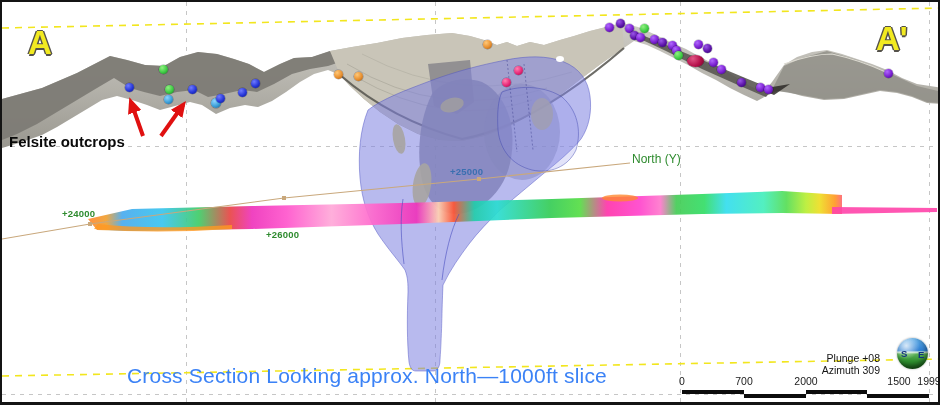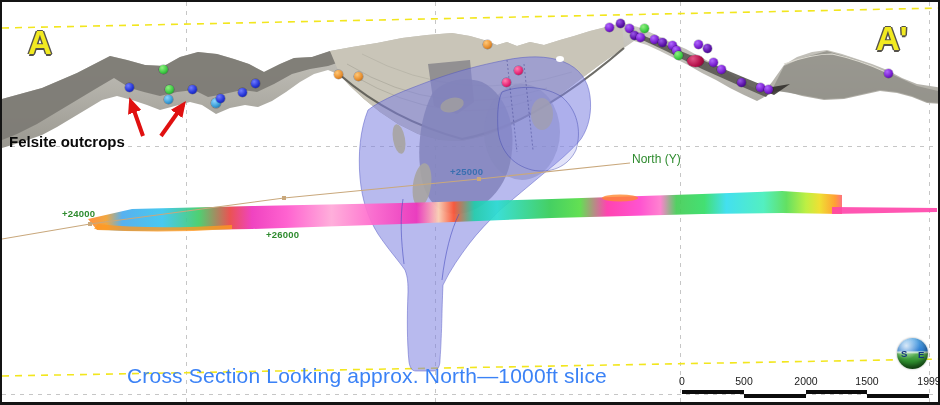--- a/index.html
+++ b/index.html
@@ -193,26 +193,30 @@
     <div>Felsite outcrops</div>
   </div>
 
   <div class="caption">Cross Section Looking approx. North—1000ft slice</div>
 
   <div class="axis-label green-lab" style="left:60px;top:206px;text-align:center;">+24000</div>
   <div class="axis-label green-lab" style="left:264px;top:185px;margin-top:42px;">+26000</div>
   <div class="axis-label blue-lab" style="left:448px;top:164px;">+25000</div>
   <div class="north-lab" style="left:630px;top:150px;">North (Y)</div>
 
+  <div class="viewinfo">
+    <div>Plunge +08</div>
+    <div>Azimuth 309</div>
+  </div>
 
   <div>
     <span class="tick" style="left:680px;">0</span>
-    <span class="tick" style="left:742px;">500</span>
+    <span class="tick" style="left:742px;">700</span>
     <span class="tick" style="left:804px;">2000</span>
-    <span class="tick" style="left:865px;text-align:center;">1500</span>
+    <span class="tick" style="left:897px;text-align:center;">1500</span>
     <span class="tick" style="left:927px;">1999</span>
     <div class="seg" style="left:680px;top:388px;width:62px;"></div>
     <div class="seg" style="left:742px;top:392px;width:62px;"></div>
     <div class="seg" style="left:804px;top:388px;width:61px;"></div>
     <div class="seg" style="left:865px;top:392px;width:62px;"></div>
   </div>
 
   <div class="compass">
     <span class="c-s">S</span>
     <span class="c-e">E</span>

